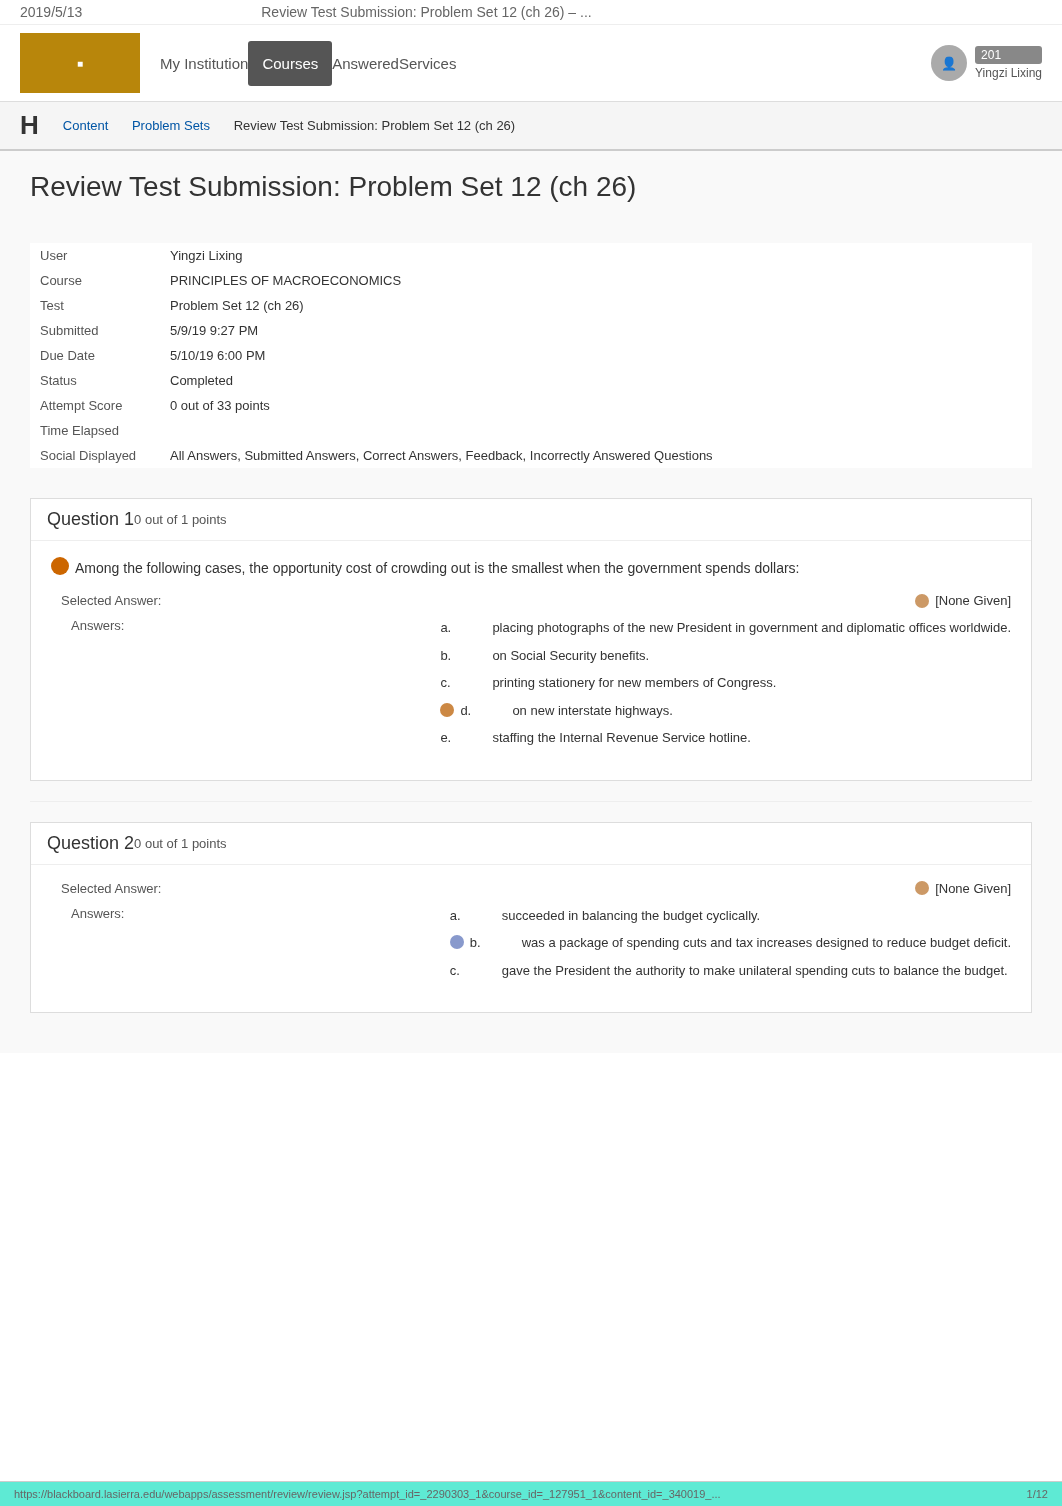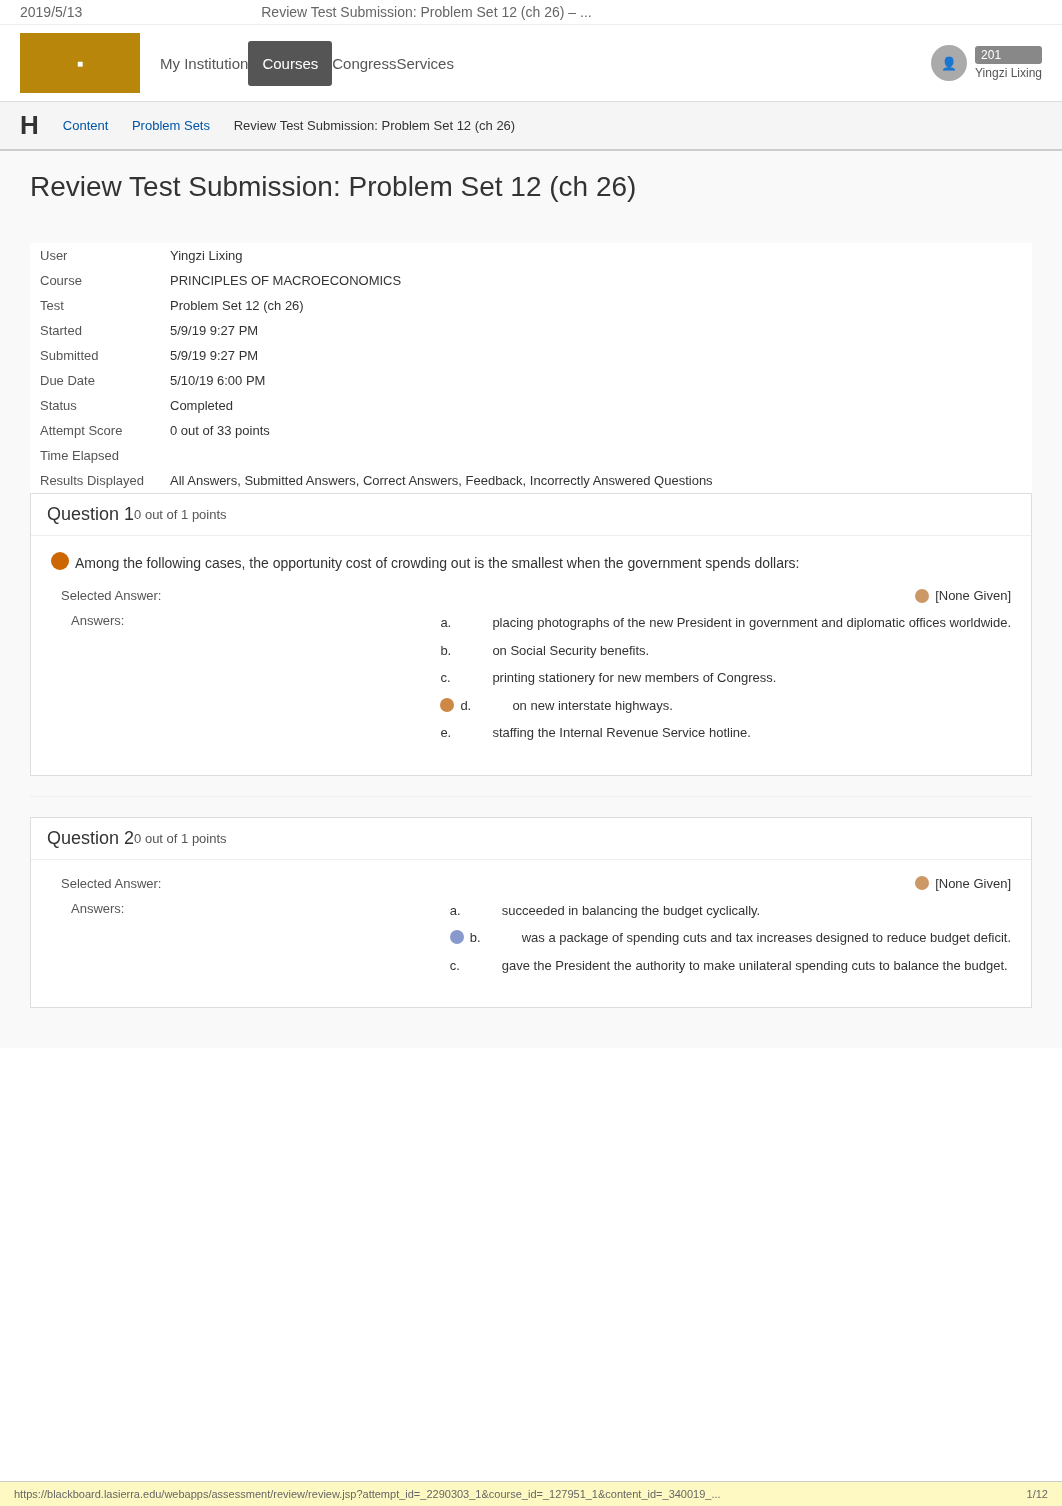--- a/index.html
+++ b/index.html
@@ -120,20 +120,21 @@
       font-weight: normal;
       color: #333;
       margin-bottom: 30px;
       padding-bottom: 10px;
     }
 
     
     .info-table {
       width: 100%;
       border-collapse: collapse;
+      margin-bottom: 30px;
       background: #fff;
     }
     .info-table td {
       padding: 5px 10px;
       vertical-align: top;
     }
     .info-table td:first-child {
       color: #555;
       width: 130px;
       font-size: 13px;
@@ -255,21 +256,21 @@
       margin-top: 2px;
       flex-shrink: 0;
     }
     .answer-option-text {
       flex: 1;
       padding-left: 32px;
     }
 
     
     .bottom-bar {
-      background: #fef9c3;
+      background: #5eead4;
       padding: 6px 14px;
       font-size: 11px;
       color: #666;
       border-top: 1px solid #ccc;
       position: fixed;
       bottom: 0;
       left: 0;
       width: 100%;
     }
 
@@ -292,21 +293,21 @@
   <span>Review Test Submission: Problem Set 12 (ch 26) – ...</span>
 </div>
 
 <div class="top-bar">
   <div class="logo-area">
     <span class="logo-text">■</span>
   </div>
   <div class="nav-links">
     <a class="nav-link">My Institution</a>
     <a class="nav-link active">Courses</a>
-    <a class="nav-link">Congress</a>
+    <a class="nav-link">Answered</a>
     <a class="nav-link">Services</a>
   </div>
   <div class="user-area">
     <span class="user-avatar">👤</span>
     <div>
       <div class="user-badge">201</div>
       <div style="font-size:12px;color:#555;margin-top:2px;">Yingzi Lixing</div>
     </div>
   </div>
 </div>
@@ -332,45 +333,41 @@
     </tr>
     <tr>
       <td>Course</td>
       <td>PRINCIPLES OF MACROECONOMICS</td>
     </tr>
     <tr>
       <td>Test</td>
       <td>Problem Set 12 (ch 26)</td>
     </tr>
     <tr>
-      <td>Started</td>
-      <td>5/9/19 9:27 PM</td>
-    </tr>
-    <tr>
       <td>Submitted</td>
       <td>5/9/19 9:27 PM</td>
     </tr>
     <tr>
       <td>Due Date</td>
       <td>5/10/19 6:00 PM</td>
     </tr>
     <tr>
       <td>Status</td>
       <td>Completed</td>
     </tr>
     <tr>
       <td>Attempt Score</td>
       <td>0 out of 33 points</td>
     </tr>
     <tr>
       <td>Time Elapsed</td>
       <td></td>
     </tr>
     <tr>
-      <td>Results Displayed</td>
+      <td>Social Displayed</td>
       <td>All Answers, Submitted Answers, Correct Answers, Feedback, Incorrectly Answered Questions</td>
     </tr>
   </tbody>
     </table>
 
   <div class="question-section">
     <div class="question-header">
       <span class="question-title">Question 1</span>
       <span class="question-points">0 out of 1 points</span>
     </div>

